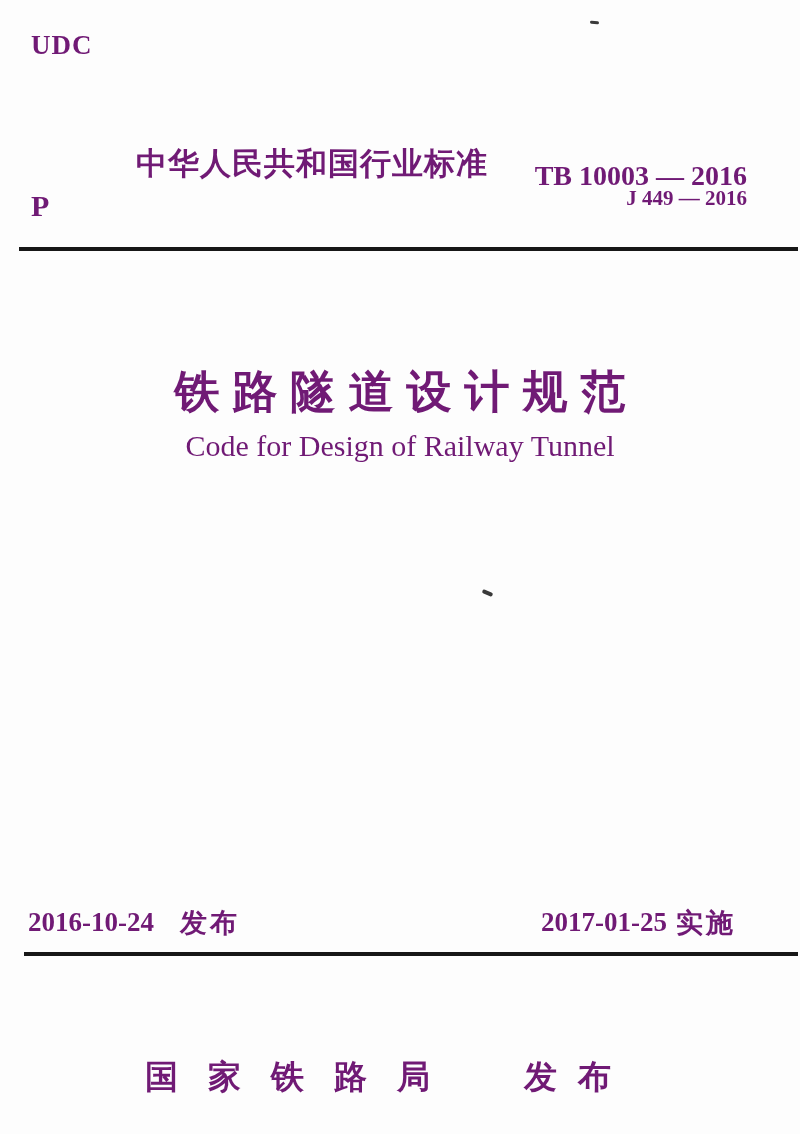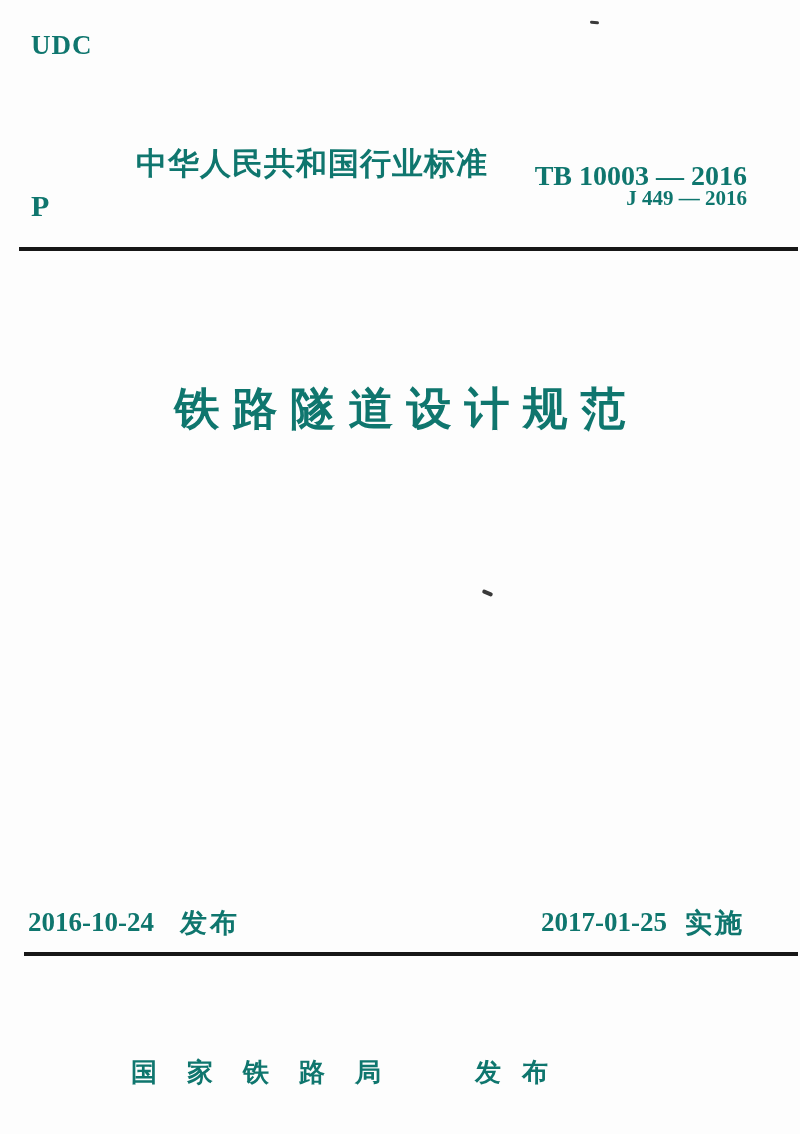--- a/index.html
+++ b/index.html
@@ -6,21 +6,21 @@
     margin: 0;
     padding: 0;
     background: #e8e8e8;
   }
   .page {
     position: relative;
     width: 800px;
     height: 1134px;
     margin: 0 auto;
     background: #fdfdfd;
-    color: #0f766e;
+    color: #701a75;
     font-family: "Liberation Serif", serif;
     overflow: hidden;
   }
 
   
   .udc {
     position: absolute;
     left: 31px;
     top: 30px;
     font-size: 27px;
@@ -84,21 +84,21 @@
     width: 779px;
     height: 4px;
   }
 
   
   .title-cn {
     position: absolute;
     left: 0;
     right: 0;
     top: 362px;
-    margin: 17px;
+    margin: 0;
     text-align: center;
     font-size: 45px;
     font-weight: bold;
     font-family: "Liberation Sans", sans-serif;
     letter-spacing: 13px;
     text-indent: 13px;
     white-space: nowrap;
   }
   .title-en {
     position: absolute;
@@ -148,35 +148,35 @@
     top: 905px;
     font-size: 27px;
     font-weight: bold;
     font-family: "Liberation Sans", sans-serif;
     letter-spacing: 3px;
     white-space: nowrap;
   }
   .issue-date { left: 28px; }
   .issue-label { left: 180px; }
   .impl-date { right: 133px; }
-  .impl-label { right: 55px; margin-left: 27px; }
+  .impl-label { right: 64px; margin-left: 27px; }
 
   .rule-bottom {
     left: 24px;
     top: 952px;
     width: 774px;
     height: 4px;
   }
 
   
   .publisher-line {
     position: absolute;
-    left: 131px;
+    left: 145px;
     top: 1055px;
-    font-size: 26px;
+    font-size: 33px;
     font-weight: bold;
     font-family: "Liberation Sans", sans-serif;
     white-space: nowrap;
   }
   .publisher-name {
     letter-spacing: 30px;
   }
   .publish-action {
     letter-spacing: 21px;
     margin-left: 64px;
@@ -191,20 +191,21 @@
   <div class="std-type">中华人民共和国行业标准</div>
   <div class="std-no">TB 10003 — 2016</div>
   <div class="record-no">J 449 — 2016</div>
   <div class="p-code">P</div>
   <div class="rule rule-top"></div>
 
   <div class="speck speck-top"></div>
   <div class="speck speck-mid"></div>
 
   <h1 class="title-cn">铁路隧道设计规范</h1>
+  <div class="title-en">Code for Design of Railway Tunnel</div>
 
   <div class="date-text issue-date">2016-10-24</div>
   <div class="date-label issue-label">发布</div>
   <div class="date-text impl-date">2017-01-25</div>
   <div class="date-label impl-label">实施</div>
   <div class="rule rule-bottom"></div>
 
   <div class="publisher-line">
     <span class="publisher-name">国家铁路局</span><span class="publish-action">发布</span>
   </div>

